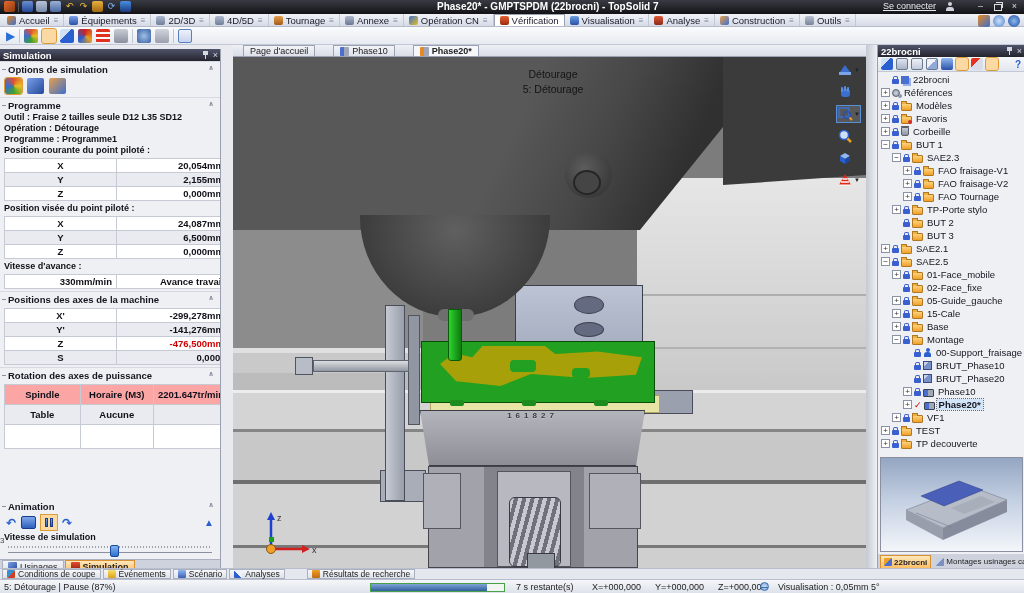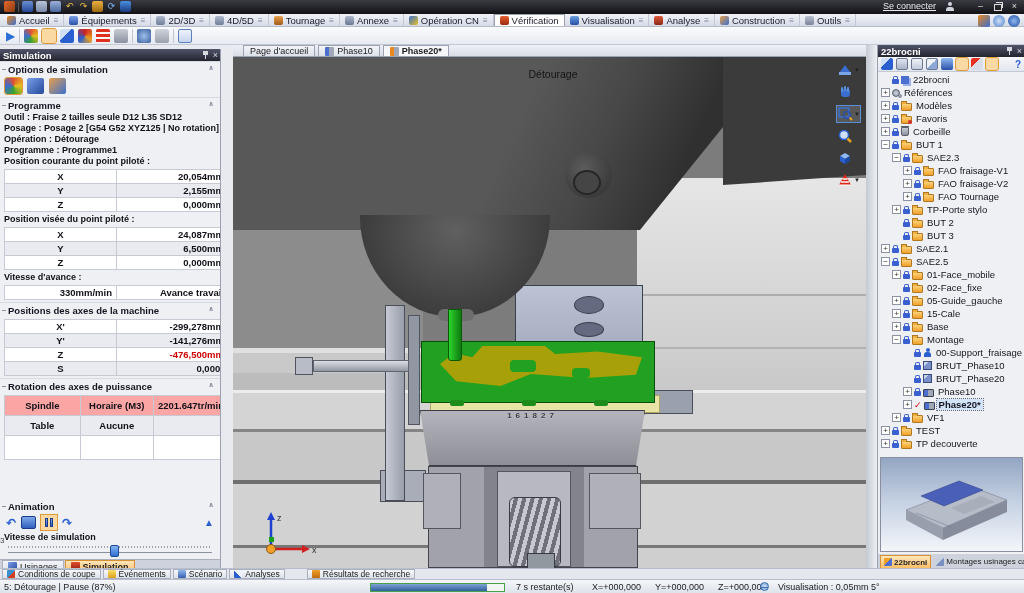--- a/index.html
+++ b/index.html
@@ -76,21 +76,21 @@
   .slider .dots{position:absolute;left:0;right:0;top:2px;height:2px;background:repeating-linear-gradient(90deg,#9aa0ac 0 1px,transparent 1px 3px)}
   .slider .track{position:absolute;left:0;right:0;top:8px;height:1px;background:#8a90a0}
   .slider .thumb{position:absolute;left:50%;top:1px;width:9px;height:12px;background:linear-gradient(#85b4f2,#2f6fd0);border:1px solid #1a4a9a;border-radius:2px}
   .btabs{height:13px;display:flex;align-items:flex-end;gap:1px;background:#cdd2dc;padding:0 2px;border-top:1px solid #aab0be}
   .btab{display:flex;align-items:center;gap:3px;height:12px;padding:0 5px;font-size:9px;background:linear-gradient(#f2f4f8,#dde1e9);border:1px solid #aab0be;border-bottom:none}
   .btab.active{background:linear-gradient(#ffe7bb,#fcbe66);font-weight:bold;border-color:#d89030}
   .mini{width:9px;height:9px;border-radius:1px;flex:none}
 
   
   .vp{position:absolute;left:233px;top:45px;width:633px;height:523px}
-  .doctabs{height:12px;display:flex;background:linear-gradient(#eef0f5,#d9dde6);border-bottom:1px solid #9aa2b4;padding-left:10px;gap:3px}
+  .doctabs{height:12px;display:flex;background:linear-gradient(#eef0f5,#d9dde6);border-bottom:1px solid #9aa2b4;padding-left:10px;gap:18px}
   .dtab{display:flex;align-items:center;gap:3px;padding:0 6px;font-size:9px;border:1px solid #9aa2b4;border-bottom:none;background:linear-gradient(#f2f4f8,#dde1e9);white-space:nowrap}
   .dtab.active{background:#f6f7fa;font-weight:bold}
   .scene{position:absolute;left:0;top:12px;width:633px;height:511px;background:#7c7c7c;overflow:hidden}
   .abs{position:absolute}
   .oplabel{position:absolute;left:230px;top:10px;width:180px;text-align:center;color:#141414;font-size:10.5px;line-height:15px;z-index:9}
   .vtools{position:absolute;right:3px;top:5px;width:26px;z-index:9;display:flex;flex-direction:column;gap:6px;align-items:flex-start}
   .vtool{display:flex;align-items:center;gap:1px}
   .vtool .dd{font-size:6px;color:#222}
   .seltool{outline:1px solid #5a8fd8;background:rgba(255,255,255,.15)}
   .engrave{color:#3c3c44;text-shadow:0 1px 0 #c2c2ca;font-weight:bold;text-align:center}
@@ -148,20 +148,21 @@
     <span class="sep"></span>
     <span class="qicon" style="background:linear-gradient(#6a8fd0,#24479a)"></span>
     <span class="qicon" style="background:linear-gradient(#b8c4d8,#7a8aa8)"></span>
     <span class="qicon" style="background:linear-gradient(#9ab0d8,#4a6aa0)"></span>
     <span class="qicon" style="color:#f0c040">↶</span>
     <span class="qicon" style="color:#f0c040">↷</span>
     <span class="qicon" style="background:linear-gradient(#e8b040,#a06a10)"></span>
     <span class="qicon" style="color:#7ab0f0">⟳</span>
     <span class="qicon" style="background:linear-gradient(#4a8fe0,#1a3a80)"></span>
   </div>
+  <span class="title-text">Phase20* - GMPTSPDM (22brocni) - TopSolid 7</span>
   <span class="signin">Se connecter</span>
   <span class="person"></span>
   <div class="winbtns">
     <span class="winbtn">–</span>
     <span class="winbtn restore-box"></span>
     <span class="winbtn">×</span>
   </div>
 </div>
 
 <div class="tabrow">
@@ -245,21 +246,20 @@
       </span>
   </div>
   <div class="shead">Options de simulation</div>
   <div class="optrow">
     <span class="opticon active" style="background:conic-gradient(#e05030,#e8c020,#3aa030,#3a6fd0,#e05030)"></span>
     <span class="opticon" style="background:linear-gradient(135deg,#7aa0e8,#24479a)"></span>
     <span class="opticon" style="background:linear-gradient(135deg,#e8a04a,#3a6fd0)"></span>
   </div>
   <div class="shead">Programme</div>
   <div class="progline">Outil : Fraise 2 tailles seule D12 L35 SD12</div>
-  <div class="progline">Posage : Posage 2 [G54 G52 XYZ125 | No rotation]</div>
   <div class="progline">Opération : Détourage</div>
   <div class="progline">Programme : Programme1</div>
   <div class="progline">Position courante du point piloté :</div>
   <table class="vals">
     <tbody>
         <tr>
           <td class="ax">X</td>
           <td class="vv">20,054mm</td>
         </tr>
     <tr>
@@ -436,20 +436,21 @@
       <div class="abs" style="left:55px;top:0;width:100px;height:100%;background:#83838b"></div>
       <div class="abs" style="left:68px;top:4px;width:74px;height:96px;background:#b8b8c0;border:1px solid #55555d"></div>
       <div class="abs" style="left:80px;top:30px;width:52px;height:70px;border-radius:6px;border:1px solid #3a3a42;background:repeating-linear-gradient(105deg,#c8c8d0 0 4px,#70707a 4px 8px)"></div>
       <div class="abs" style="left:98px;top:86px;width:28px;height:22px;background:#9298a0;border:1px solid #3a3a42"></div>
       <div class="abs" style="left:-6px;top:6px;width:38px;height:56px;background:#b0b0b8;border:1px solid #55555d"></div>
       <div class="abs" style="left:160px;top:6px;width:52px;height:56px;background:#b0b0b8;border:1px solid #55555d"></div>
     </div>
 
     <div class="oplabel">
       <div>Détourage</div>
+      <div>5: Détourage</div>
     </div>
 
     <div class="vtools">
       <span class="vtool">
           <svg width="16" height="16">
             <path d="M3 10 L8 3 L13 10 Z" fill="#3a6fd0"></path>
             <rect x="2" y="10" width="12" height="3" fill="#7aa6e8"></rect>
           </svg>
           <span class="dd">▼</span>
         </span>

